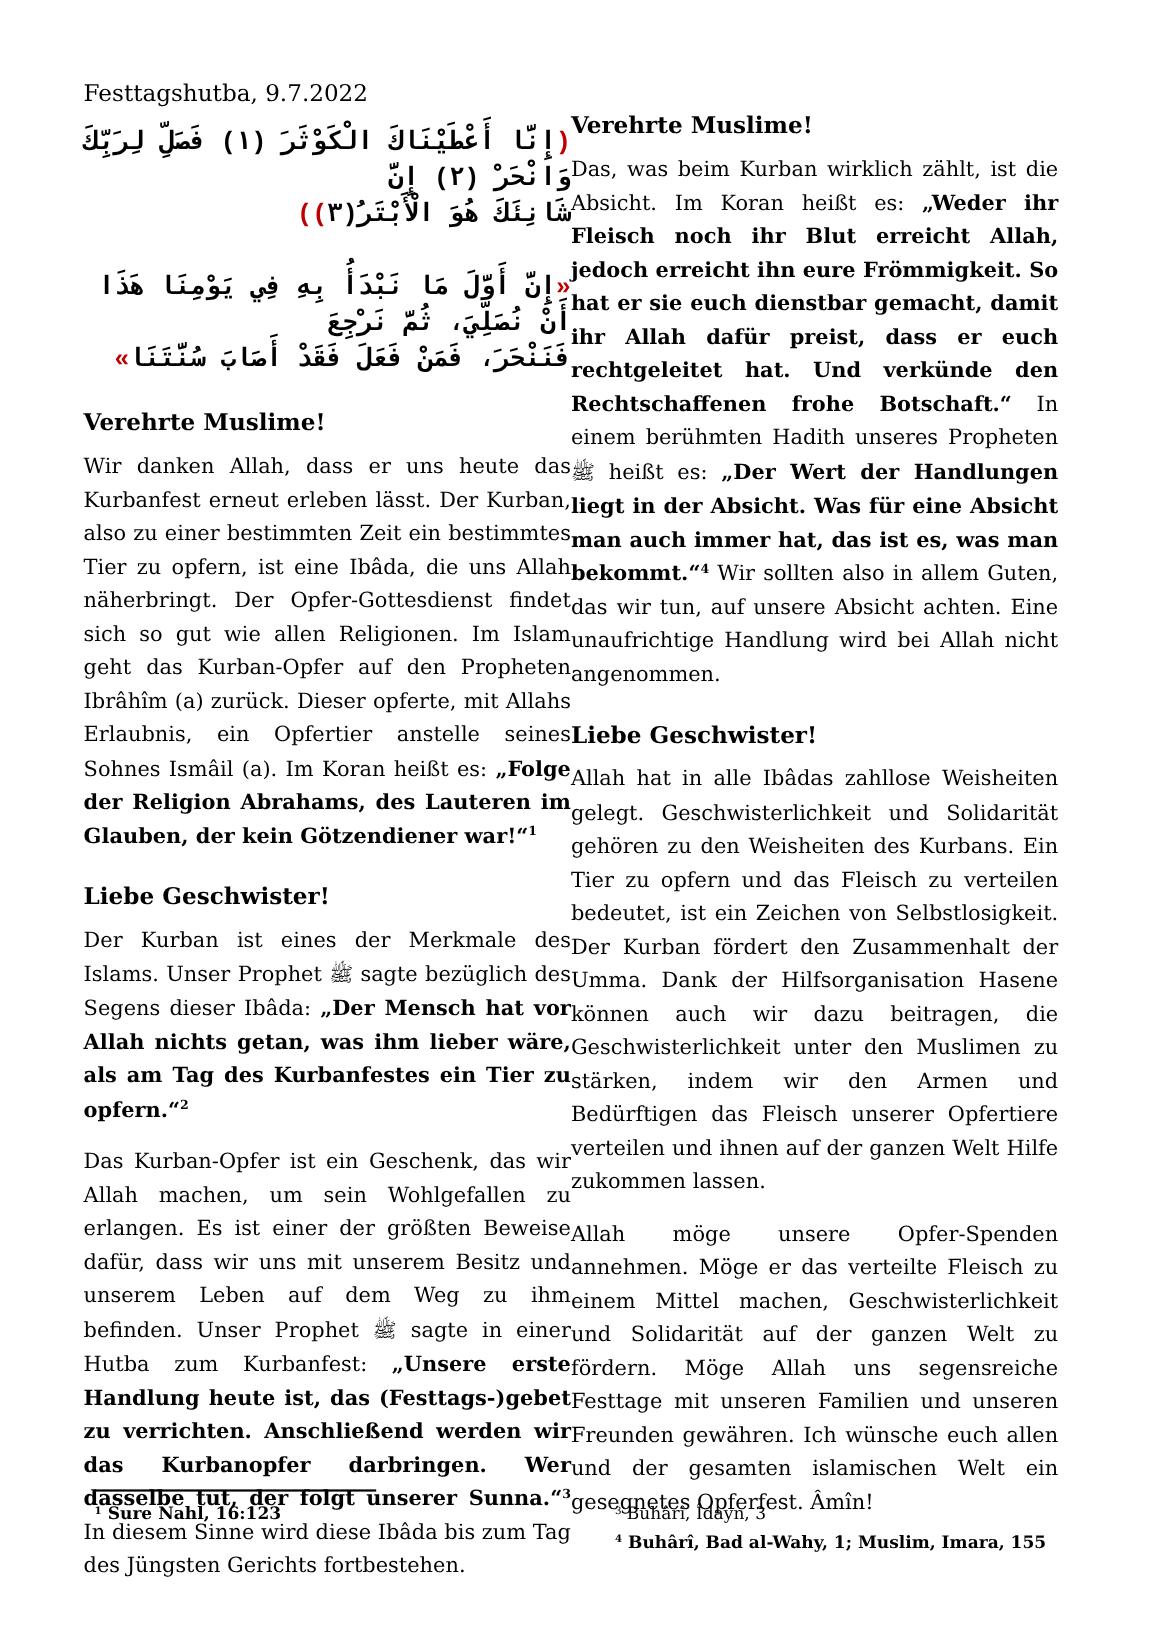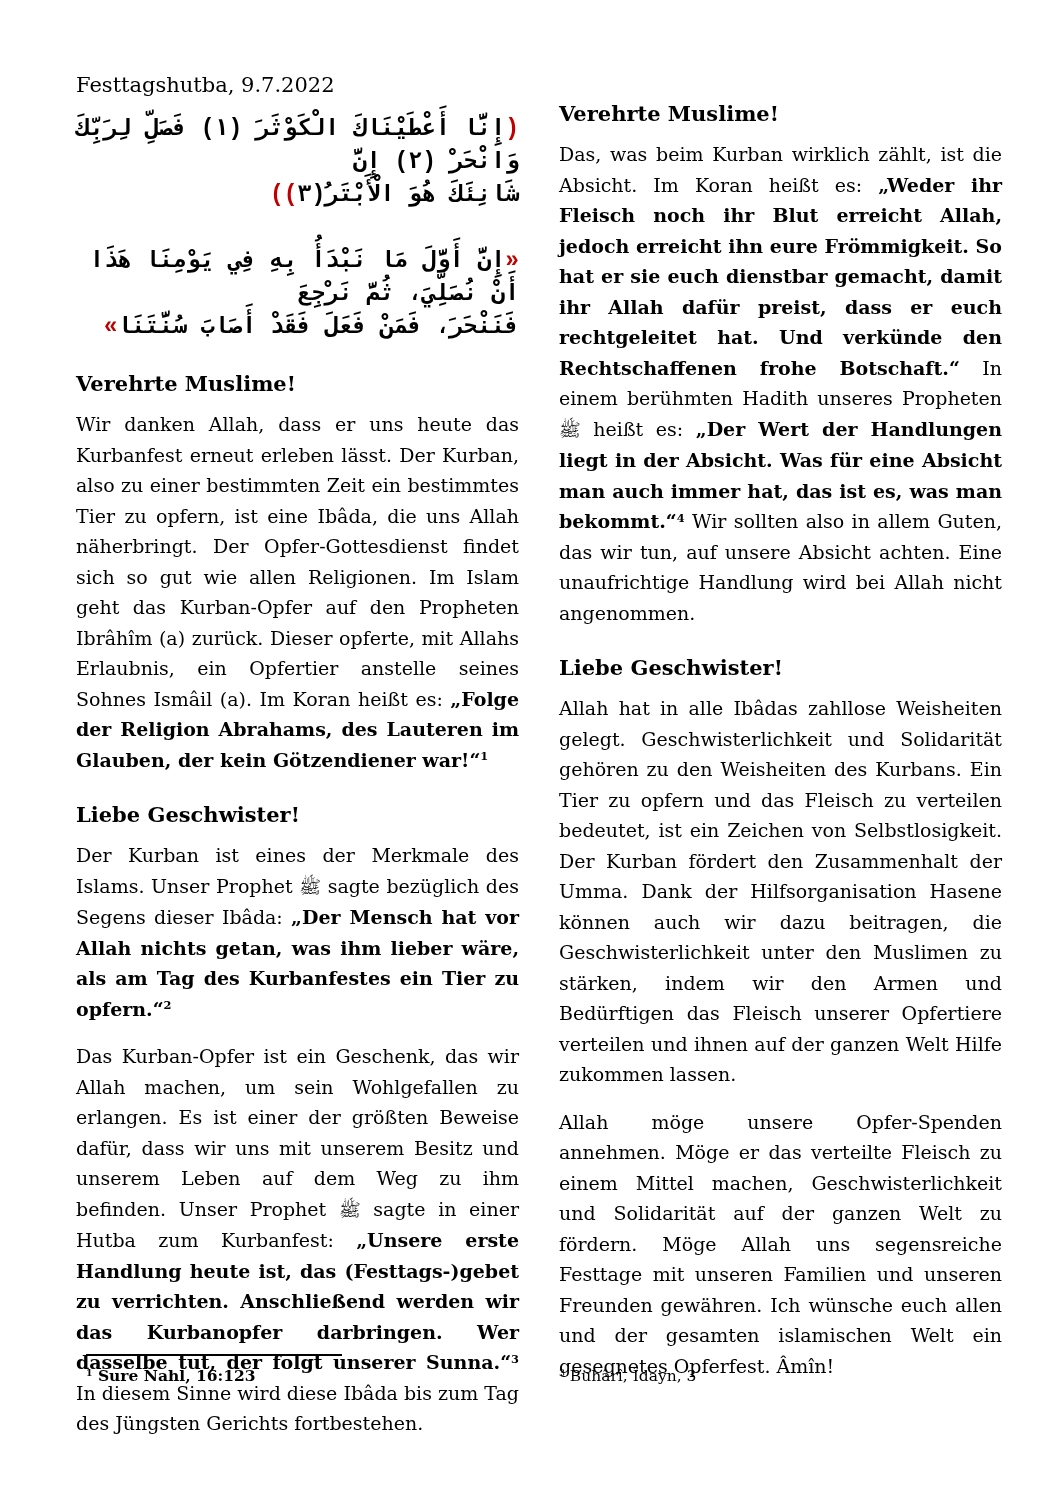--- a/index.html
+++ b/index.html
@@ -6,21 +6,21 @@
   body {
     width: 1058px; height: 1497px;
     background: #ffffff;
     color: #000;
     font-family: "DejaVu Serif", serif;
     position: relative;
     overflow: hidden;
   }
   .columns {
     position: absolute; left: 76px; top: 72px;
-    display: flex; gap: 40px;
+    display: flex; 
   }
   .col { width: 443px; }
   .col-right { padding-top: 29px; }
   .dateline { font-size: 21px; margin: 0; line-height: 26px; }
   .doc-title { font-size: 22px; font-weight: bold; margin: 16px 0 0 0; line-height: 27px; }
   .arabic {
     direction: rtl; unicode-bidi: embed;
     font-family: Liberation Mono, monospace;
     font-size: 23px; font-weight: bold;
     line-height: 33px;
@@ -77,13 +77,14 @@
 
 </div>
 
 <div class="footnotes footnotes-left">
   <div class="fn-rule"></div>
   <div class="fn fn-bold"><sup>1</sup><span> Sure Nahl, 16:123</span></div>
 </div>
 
 <div class="footnotes footnotes-right">
   <div class="fn"><sup>3</sup><span> Buhârî, Îdayn, 3</span></div>
+  <div class="fn fn-bold"><sup>4</sup><span> Buhârî, Bad al-Wahy, 1; Muslim, Imara, 155</span></div>
 </div>
 
 </body></html>

